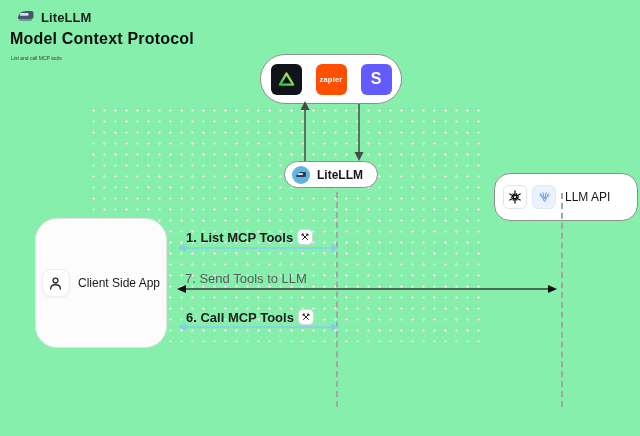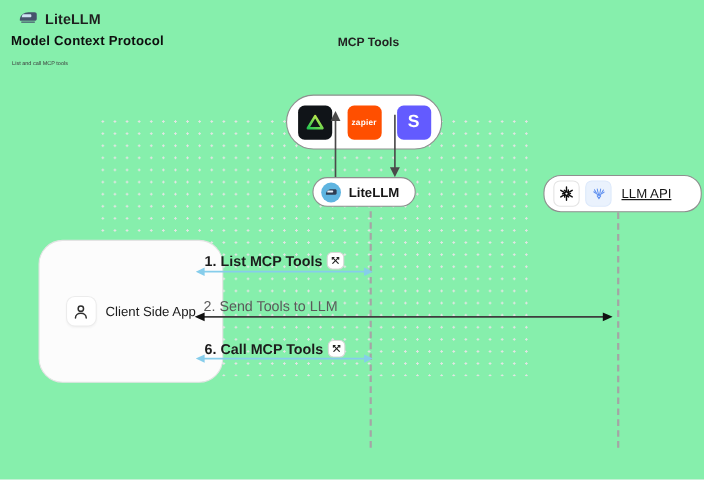--- a/index.html
+++ b/index.html
@@ -11,45 +11,45 @@
   }
   .dotgrid {
     position:absolute; left:88px; top:105px; width:392px; height:237px;
     background-image: radial-gradient(#e5e5e5 1px, transparent 1.2px);
     background-size: 11px 11px;
     pointer-events:none;
   }
   
   .brand { position:absolute; left:16px; top:8px; display:flex; align-items:center; gap:6px; }
   .brand-text { font-size:13px; font-weight:600; color:#1f1f1f; letter-spacing:.1px; }
-  .title { position:absolute; left:10px; top:30px; font-size:12px; font-weight:700; color:#0e0e0e; letter-spacing:.2px; }
+  .title { position:absolute; left:10px; top:30px; font-size:16px; font-weight:700; color:#0e0e0e; letter-spacing:.2px; }
   .subtitle { position:absolute; left:11px; top:55px; font-size:5px; color:#3c3c3c; }
 
   
   .pill { position:absolute; background:#fff; border:1px solid #8f8f8f; display:flex; align-items:center; }
   .mcp-label { position:absolute; left:285px; top:33px; width:100px; text-align:center; font-size:11px; font-weight:600; color:#222; }
-  .mcp-pill { left:260px; top:54px; width:142px; height:50px; border-radius:25px; justify-content:center; gap:14px;margin-top:32px; }
+  .mcp-pill { left:260px; top:54px; width:142px; height:50px; border-radius:25px; justify-content:center; gap:14px; }
   .tool-sq { width:31px; height:31px; border-radius:6px; display:flex; align-items:center; justify-content:center; }
   .tool-black { background:#101418; }
   .tool-zapier { background:#FF4F00; }
   .tool-stripe { background:#635BFF; }
   .zapier-word { color:#fff; font-size:7.5px; font-weight:700; letter-spacing:.2px; }
   .stripe-s { color:#fff; font-size:16px; font-weight:700; }
 
   .litellm-pill { left:284px; top:161px; width:94px; height:27px; border-radius:14px; padding-left:7px; gap:7px; }
   .litellm-circle { width:18px; height:18px; border-radius:50%; background:#5fb4e0; display:flex; align-items:center; justify-content:center; }
   .litellm-text { font-size:12px; font-weight:600; color:#161616; }
 
-  .llmapi-pill { left:494px; top:159px; width:144px; height:34px; border-radius:16px; padding-left:8px; gap:5px;text-decoration:underline; }
+  .llmapi-pill { left:494px; top:173px; width:144px; height:48px; border-radius:16px; padding-left:8px; gap:5px; }
   .chip { width:24px; height:24px; border-radius:6px; display:flex; align-items:center; justify-content:center; }
   .chip-openai { background:#fff; border:1px solid #e4e4e4; }
   .chip-provider { background:#eaf2fd; border:1px solid #dde9fb; }
   .llmapi-text { font-size:12px; font-weight:500; color:#161616; margin-left:4px; }
 
-  .client-box { position:absolute; left:35px; top:218px; width:168px; height:130px; border-radius:22px;
+  .client-box { position:absolute; left:35px; top:218px; width:132px; height:130px; border-radius:22px;
     background:#FCFCFC; border:1.5px solid #e3e3e3; display:flex; align-items:center; justify-content:center; gap:8px; }
   .person-chip { width:28px; height:28px; border-radius:8px; background:#fff; border:1px solid #ececec;
     box-shadow:0 1px 2px rgba(0,0,0,.04); display:flex; align-items:center; justify-content:center; }
   .client-text { font-size:12px; font-weight:500; color:#1a1a1a; }
 
   .lifeline { position:absolute; width:0; border-left:2px dashed #a5a5a5; }
   .lifeline-litellm { left:336px; top:192px; height:215px; }
   .lifeline-llmapi { left:561px; top:193px; height:214px; }
 
   .msg-label { position:absolute; font-size:13px; display:flex; align-items:center; gap:4px; white-space:nowrap; }
@@ -71,21 +71,20 @@
         <path d="M2.5 12.5 C2.5 7 7.5 3.5 12.5 3.5 L19.5 3.5 C21 3.5 22 4.5 22 6 L22 11 C22 12.5 21 13.5 19.5 13.5 L4.5 13.5 C3.3 13.5 2.5 13.3 2.5 12.5 Z" fill="#46546c"></path>
         <path d="M6 6 L14.5 6 C15.3 6 15.8 6.5 15.8 7.3 L15.8 8.2 C15.8 9 15.3 9.5 14.5 9.5 L4.8 9.5 C4.9 8 5.3 7 6 6 Z" fill="#cfe2f3"></path>
         <rect x="4" y="14.2" width="16" height="1.4" rx="0.7" fill="#46546c"></rect>
       </svg>
     </span>
     <span class="brand-text">LiteLLM</span>
   </div>
   <div class="title">Model Context Protocol</div>
   <div class="subtitle">List and call MCP tools</div>
 
-  <div class="mcp-label">MCP Tools</div>
   <div class="pill mcp-pill">
     <div class="tool-sq tool-black">
       <svg width="21" height="21" viewBox="0 0 24 24">
         <defs>
           <linearGradient id="trigrad" x1="0" y1="1" x2="0.8" y2="0">
             <stop offset="0" stop-color="#23c552"></stop>
             <stop offset="1" stop-color="#c8e84c"></stop>
           </linearGradient>
         </defs>
         <path d="M12 5.2 L19.6 17.8 L4.4 17.8 Z" fill="none" stroke="url(#trigrad)" stroke-width="2.6" stroke-linejoin="round"></path>
@@ -181,21 +180,21 @@
   </div>
   <div class="arrow" style="left:178px; top:240px;">
     <svg width="161" height="12" viewBox="0 0 161 12">
       <line x1="6" y1="6" x2="155" y2="6" stroke="#86cdeb" stroke-width="1.6"></line>
       <polygon points="0,6 8,2.2 8,9.8" fill="#86cdeb"></polygon>
       <polygon points="161,6 153,2.2 153,9.8" fill="#86cdeb"></polygon>
     </svg>
   </div>
 
   <div class="msg-label msg-gray" style="left:185px; top:271px;">
-    <span>2. Send Tools to LLM</span>
+    <span>7. Send Tools to LLM</span>
   </div>
   <div class="arrow" style="left:177px; top:281px;">
     <svg width="380" height="12" viewBox="0 0 380 12">
       <line x1="6" y1="6" x2="373" y2="6" stroke="#3d3d3d" stroke-width="1.6"></line>
       <polygon points="0,6 9,2 9,10" fill="#111"></polygon>
       <polygon points="380,6 371,2 371,10" fill="#111"></polygon>
     </svg>
   </div>
 
   <div class="msg-label msg-dark" style="left:186px; top:309px;">

